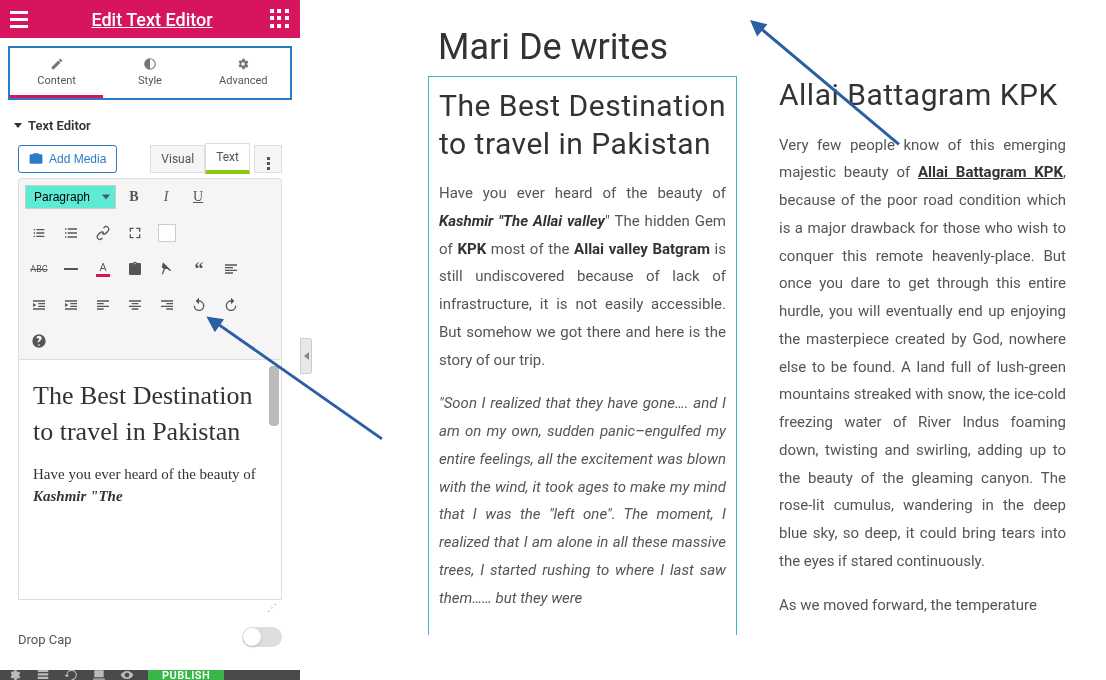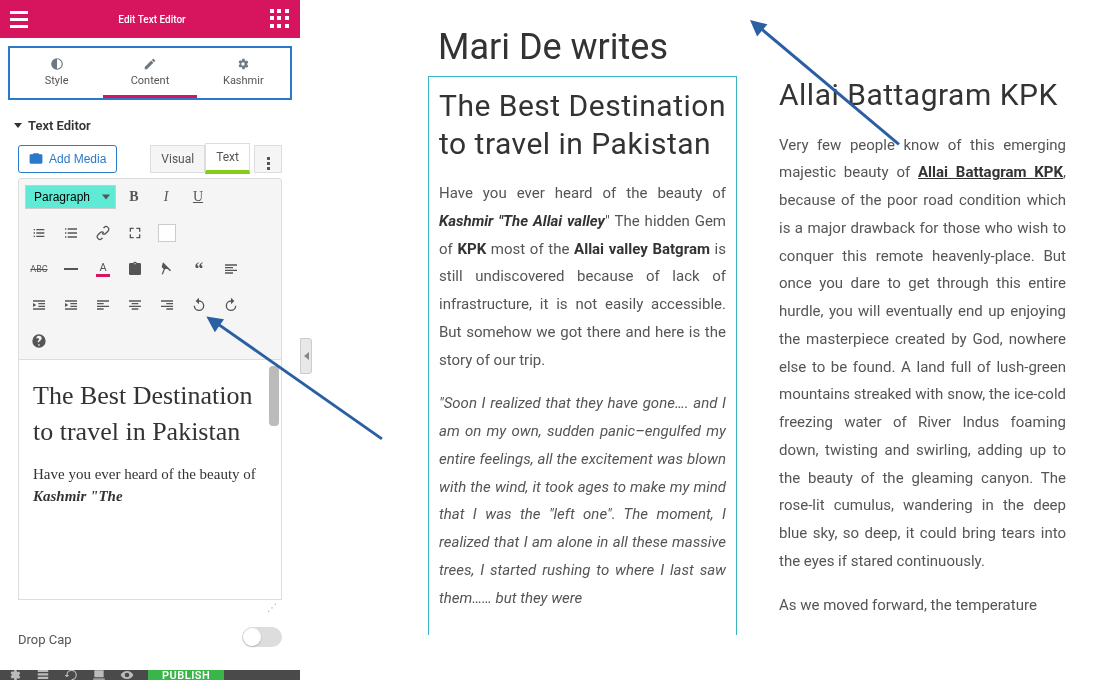--- a/index.html
+++ b/index.html
@@ -2,21 +2,21 @@
 <html><head>
 <meta charset="utf-8">
 <style>
 * { box-sizing: border-box; margin: 0; padding: 0; }
 body { font-family: -apple-system, BlinkMacSystemFont, "Segoe UI", Roboto, sans-serif; width: 1106px; height: 680px; overflow: hidden; position: relative; background: #fff; }
 
 .sidebar { position: absolute; left: 0; top: 0; width: 300px; height: 680px; background: #fff; }
 .sidebar-header { background: #d6155e; color: #fff; height: 38px; display: flex; align-items: center; justify-content: space-between; padding: 0 10px; }
 .hamburger-btn { width: 24px; height: 24px; display: flex; flex-direction: column; justify-content: center; gap: 4px; cursor: pointer; }
 .hamburger-btn span { display:block; height:3px; background:#fff; width:18px; }
-.header-title { font-size: 10px; font-weight: 500; }
+.header-title { font-size: 18px; font-weight: 500; text-decoration: underline; }
 .apps-icon { width: 20px; height: 20px; display: grid; grid-template-columns: repeat(3,1fr); grid-template-rows: repeat(3,1fr); gap: 2px; }
 .apps-icon span { background:#fff; width:4px; height:4px; }
 
 .tabs { display:flex; border:2px solid #2b7ac9; margin:8px; height:54px; background:#fff; }
 .tab { flex:1; display:flex; flex-direction:column; align-items:center; justify-content:center; font-size:11px; color:#555; border-bottom:3px solid transparent; cursor:pointer; gap:3px; }
 .tab.active { border-bottom-color:#d6155e; }
 .tab svg { width:14px; height:14px; fill:#6d7882; }
 
 .section-title-row { display:flex; align-items:center; padding:10px 14px; font-size:13px; font-weight:600; color:#333; gap:6px; }
 .caret-down { width:0; height:0; border-left:4px solid transparent; border-right:4px solid transparent; border-top:5px solid #333; }
@@ -105,37 +105,37 @@
         <span></span>
         <span></span>
         <span></span>
         <span></span>
         <span></span>
         <span></span>
       </div>
   </div>
 
   <div class="tabs">
+    <div class="tab active">
+      <svg viewBox="0 0 24 24">
+          <path d="M3 17.25V21h3.75L17.81 9.94l-3.75-3.75L3 17.25zM20.71 7.04a1 1 0 000-1.41l-2.34-2.34a1 1 0 00-1.41 0l-1.83 1.83 3.75 3.75 1.83-1.83z"></path>
+        </svg>
+      <span>Content</span>
+    </div>
     <div class="tab">
       <svg viewBox="0 0 24 24">
           <path d="M12 2a10 10 0 100 20 10 10 0 000-20zm0 2a8 8 0 010 16V4z"></path>
         </svg>
       <span>Style</span>
     </div>
-    <div class="tab active">
-      <svg viewBox="0 0 24 24">
-          <path d="M3 17.25V21h3.75L17.81 9.94l-3.75-3.75L3 17.25zM20.71 7.04a1 1 0 000-1.41l-2.34-2.34a1 1 0 00-1.41 0l-1.83 1.83 3.75 3.75 1.83-1.83z"></path>
-        </svg>
-      <span>Content</span>
-    </div>
     <div class="tab">
       <svg viewBox="0 0 24 24">
           <path d="M19.14 12.94a7.07 7.07 0 000-1.88l2.03-1.58-2-3.46-2.39.96a7.03 7.03 0 00-1.62-.94L14.8 3h-4l-.36 2.54c-.57.23-1.11.54-1.62.94l-2.39-.96-2 3.46 2.03 1.58a7.07 7.07 0 000 1.88L4.43 14.5l2 3.46 2.39-.96c.51.4 1.05.71 1.62.94L10.8 21h4l.36-2.54c.57-.23 1.11-.54 1.62-.94l2.39.96 2-3.46-2.03-1.58zM12 15a3 3 0 110-6 3 3 0 010 6z"></path>
         </svg>
-      <span>Kashmir</span>
+      <span>Advanced</span>
     </div>
   </div>
 
   <div class="section-title-row">
     <span class="caret-down"></span>
     <span>Text Editor</span>
   </div>
 
   <div class="editor-panel">
     <div class="media-row">

